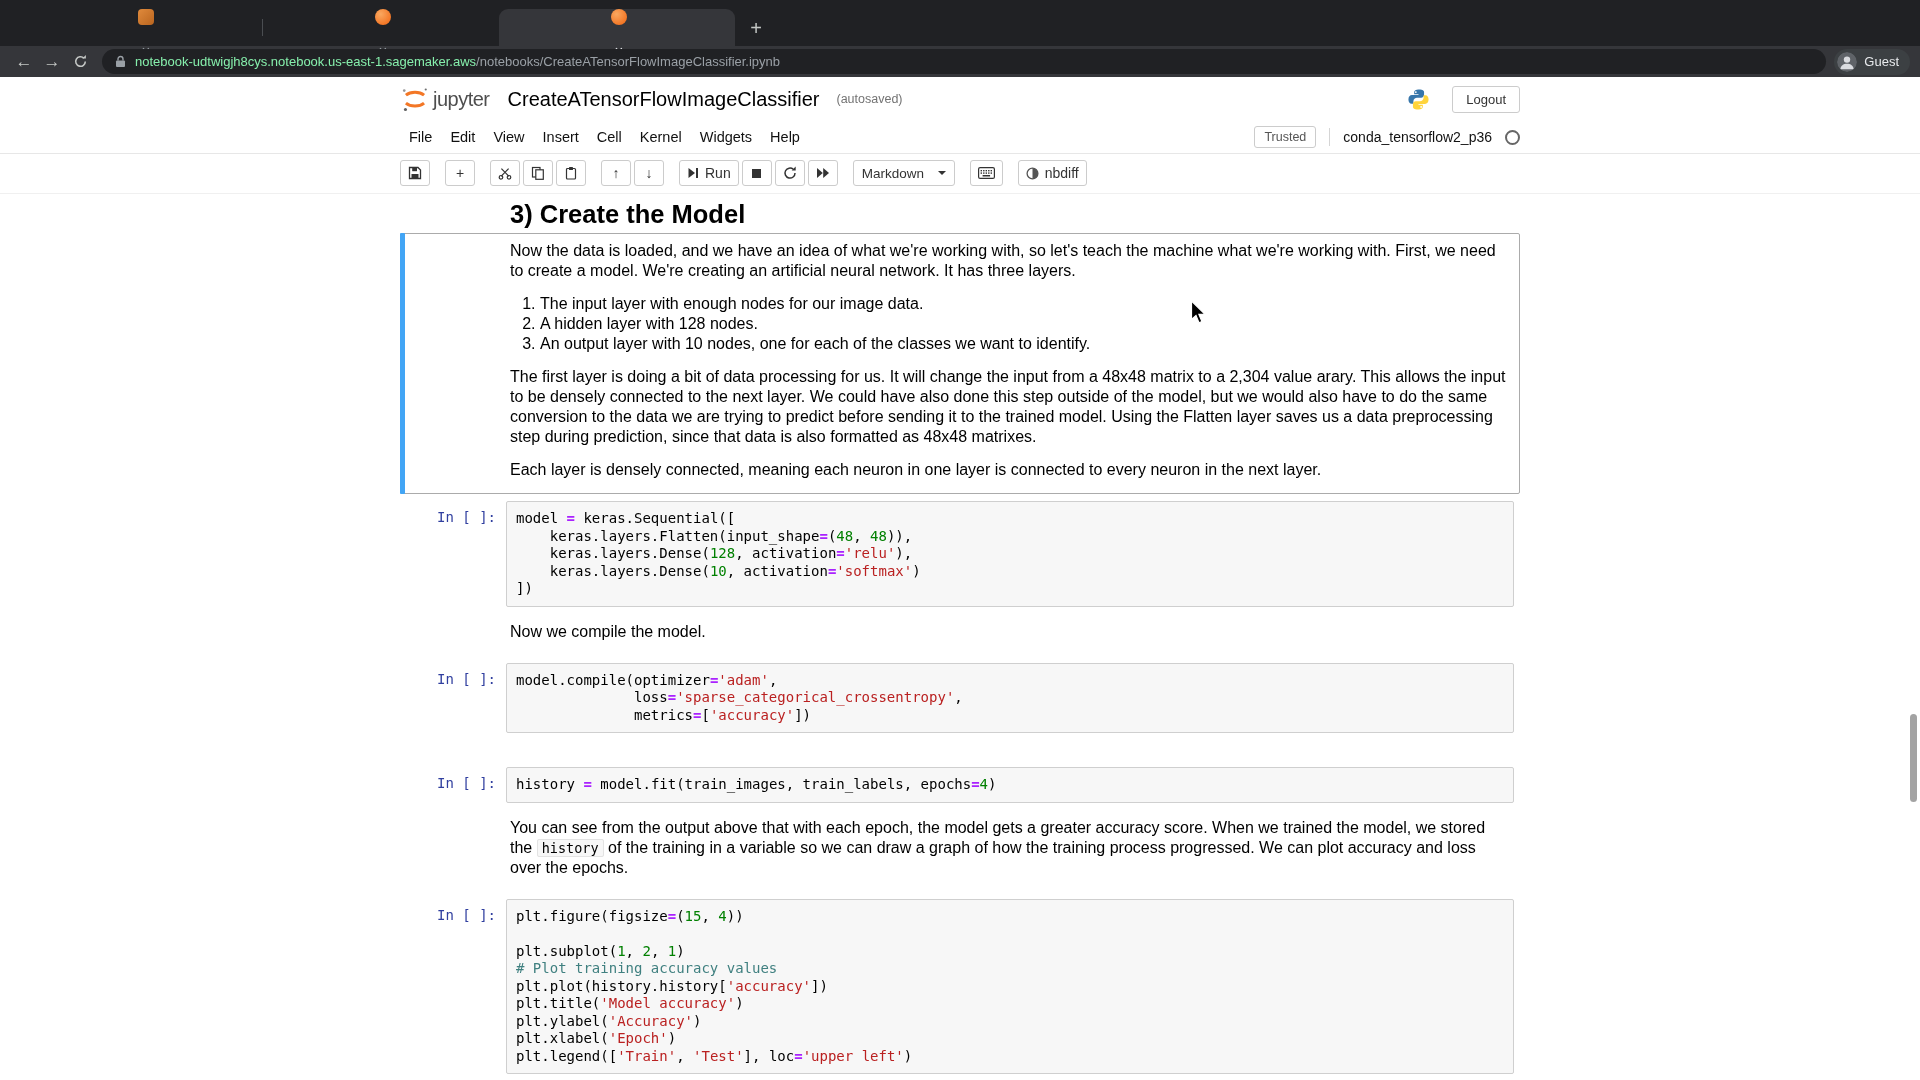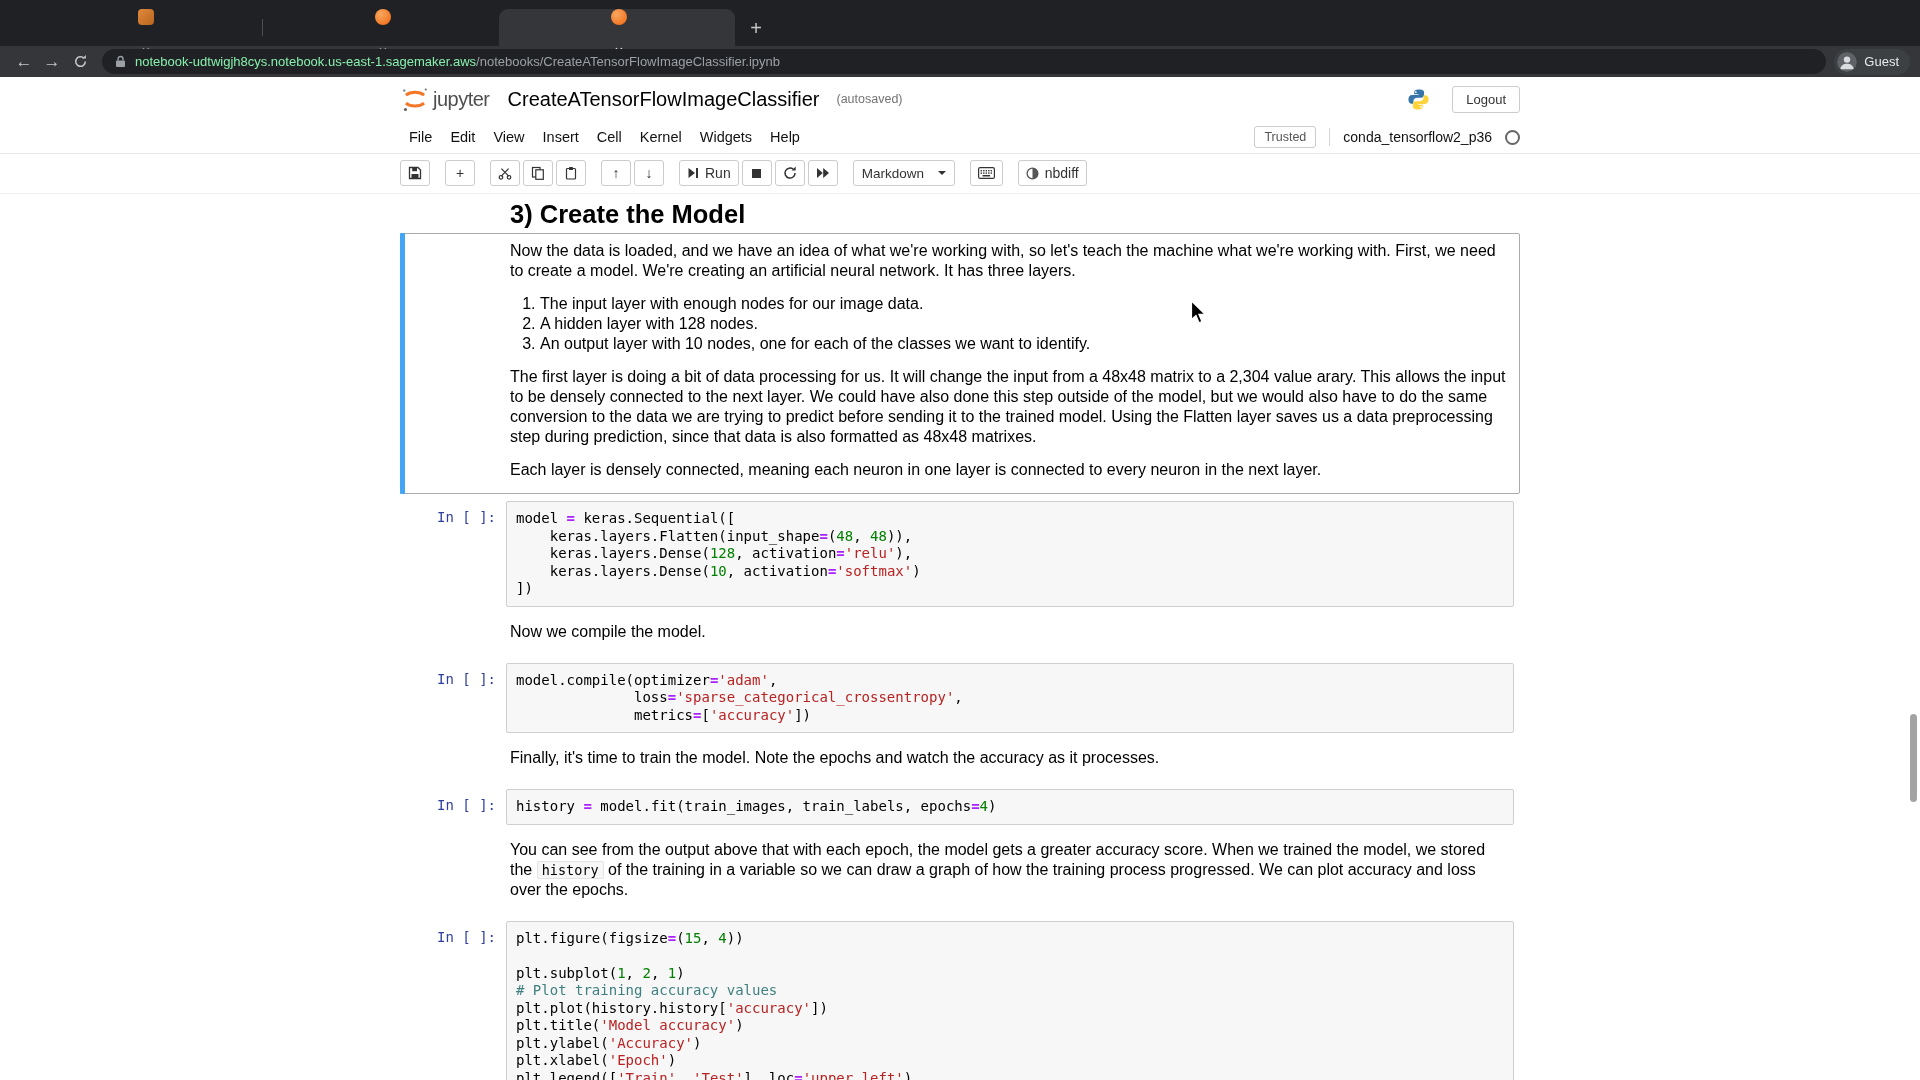--- a/index.html
+++ b/index.html
@@ -337,23 +337,20 @@
         <div class="code">
             <div class="cm-line">model.compile(optimizer<span class="cm-op">=</span><span class="cm-string">'adam'</span>,</div>
             <div class="cm-line">              loss<span class="cm-op">=</span><span class="cm-string">'sparse_categorical_crossentropy'</span>,</div>
             <div class="cm-line">              metrics<span class="cm-op">=</span>[<span class="cm-string">'accuracy'</span>])</div>
           </div>
       </div>
     </div>
 
     <div class="cell text-cell">
       <div class="prompt"></div>
-      <div class="text-inner">
-          <p class="last">Finally, it's time to train the model. Note the epochs and watch the accuracy as it processes.</p>
-        </div>
     </div>
 
     <div class="cell code-cell">
       <div class="prompt">In [ ]:</div>
       <div class="input-box">
         <div class="code">
             <div class="cm-line">history <span class="cm-op">=</span> model.fit(train_images, train_labels, epochs<span class="cm-op">=</span><span class="cm-number">4</span>)</div>
           </div>
       </div>
     </div>

